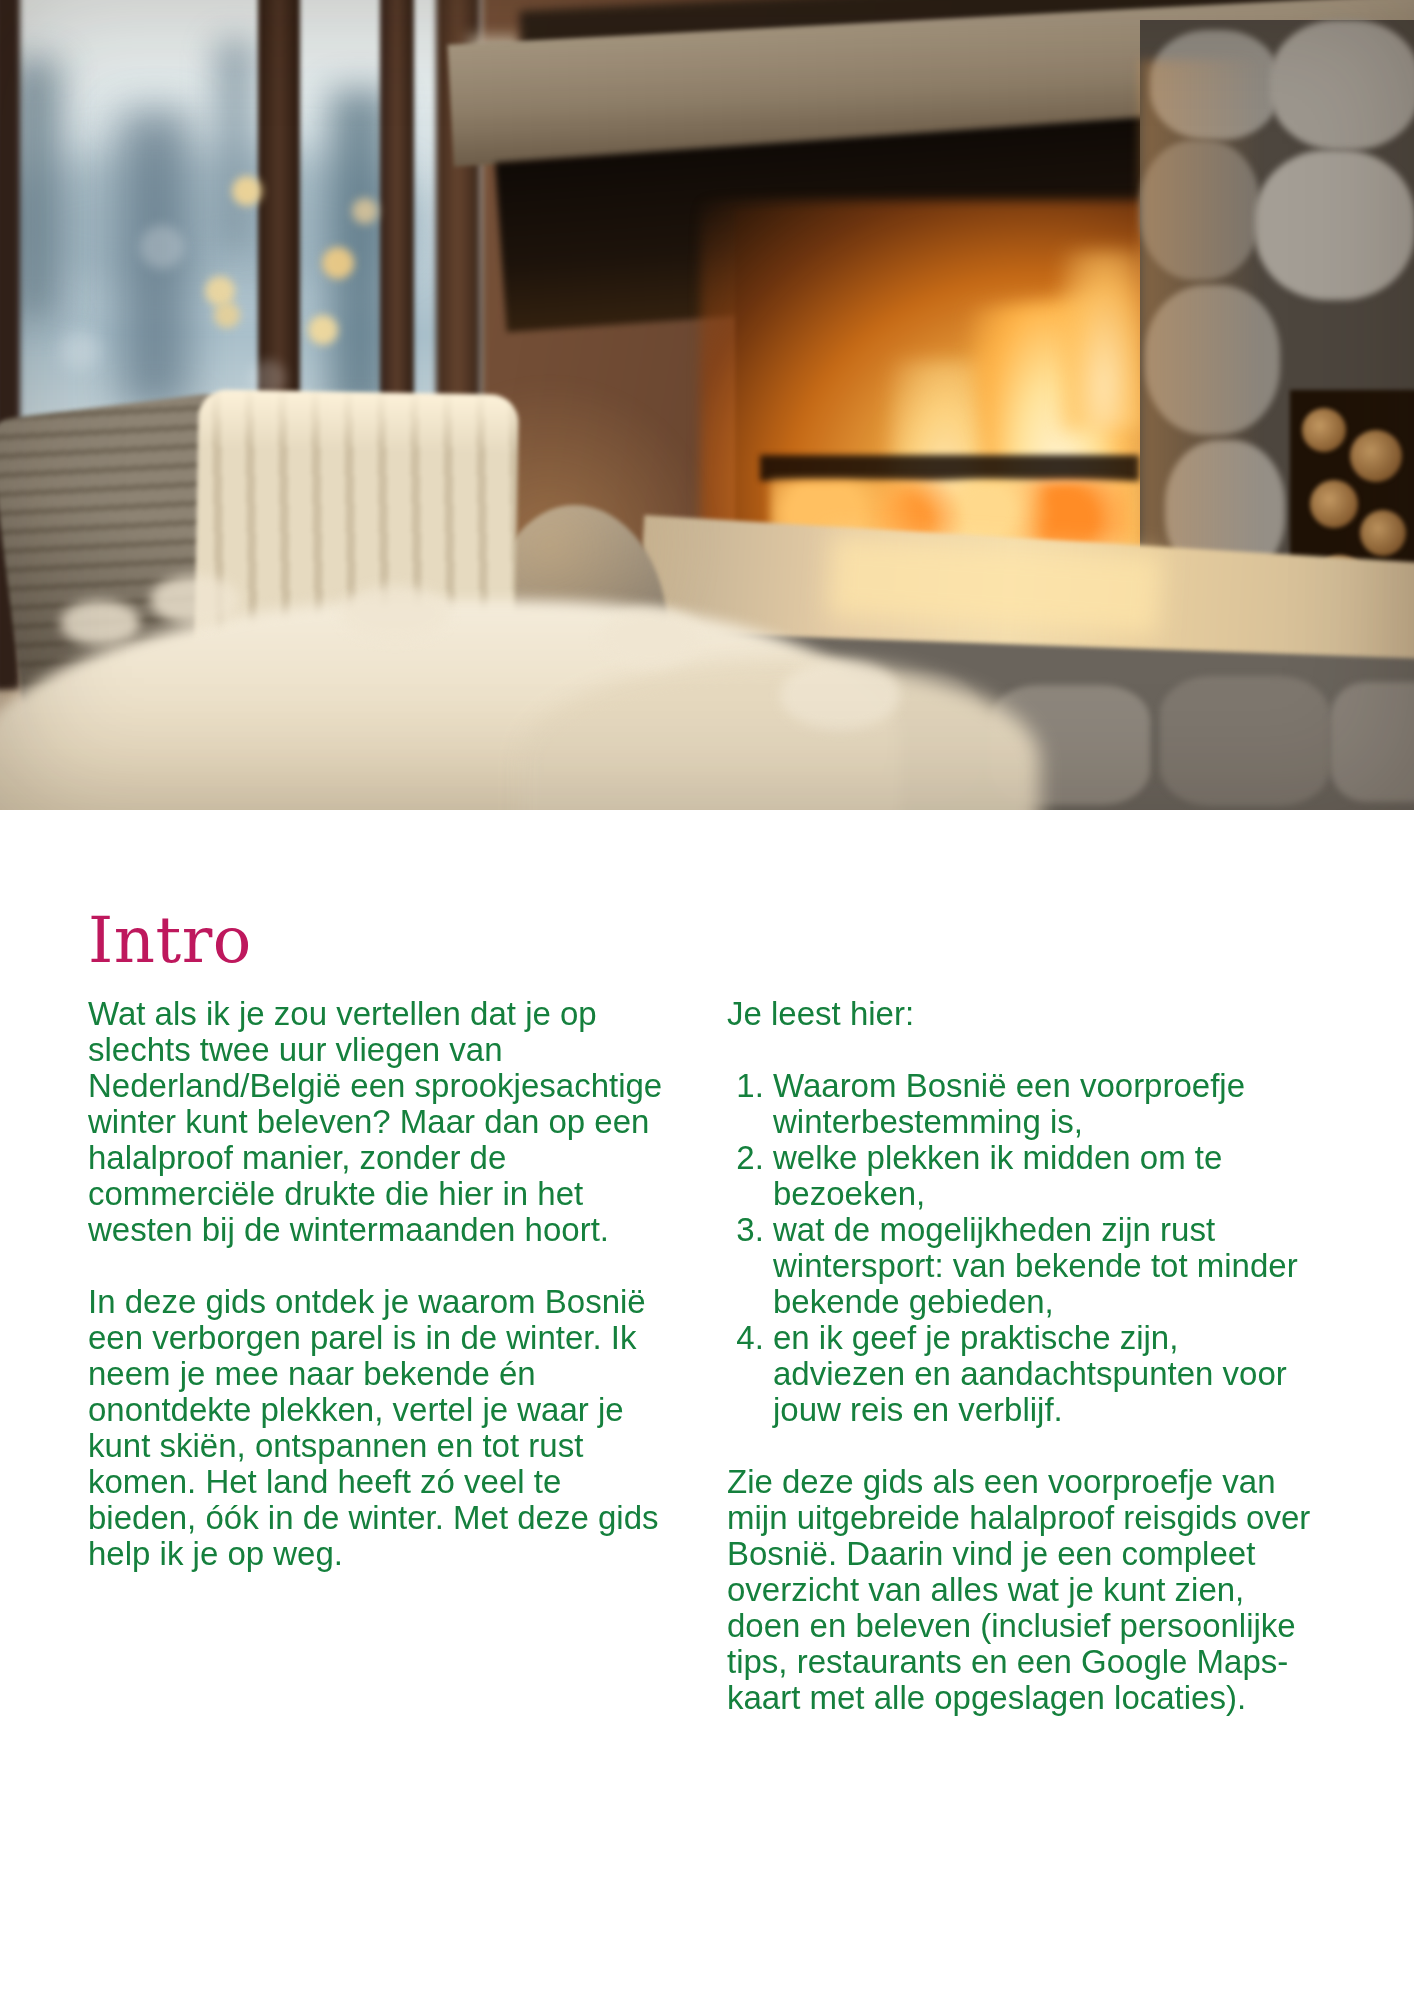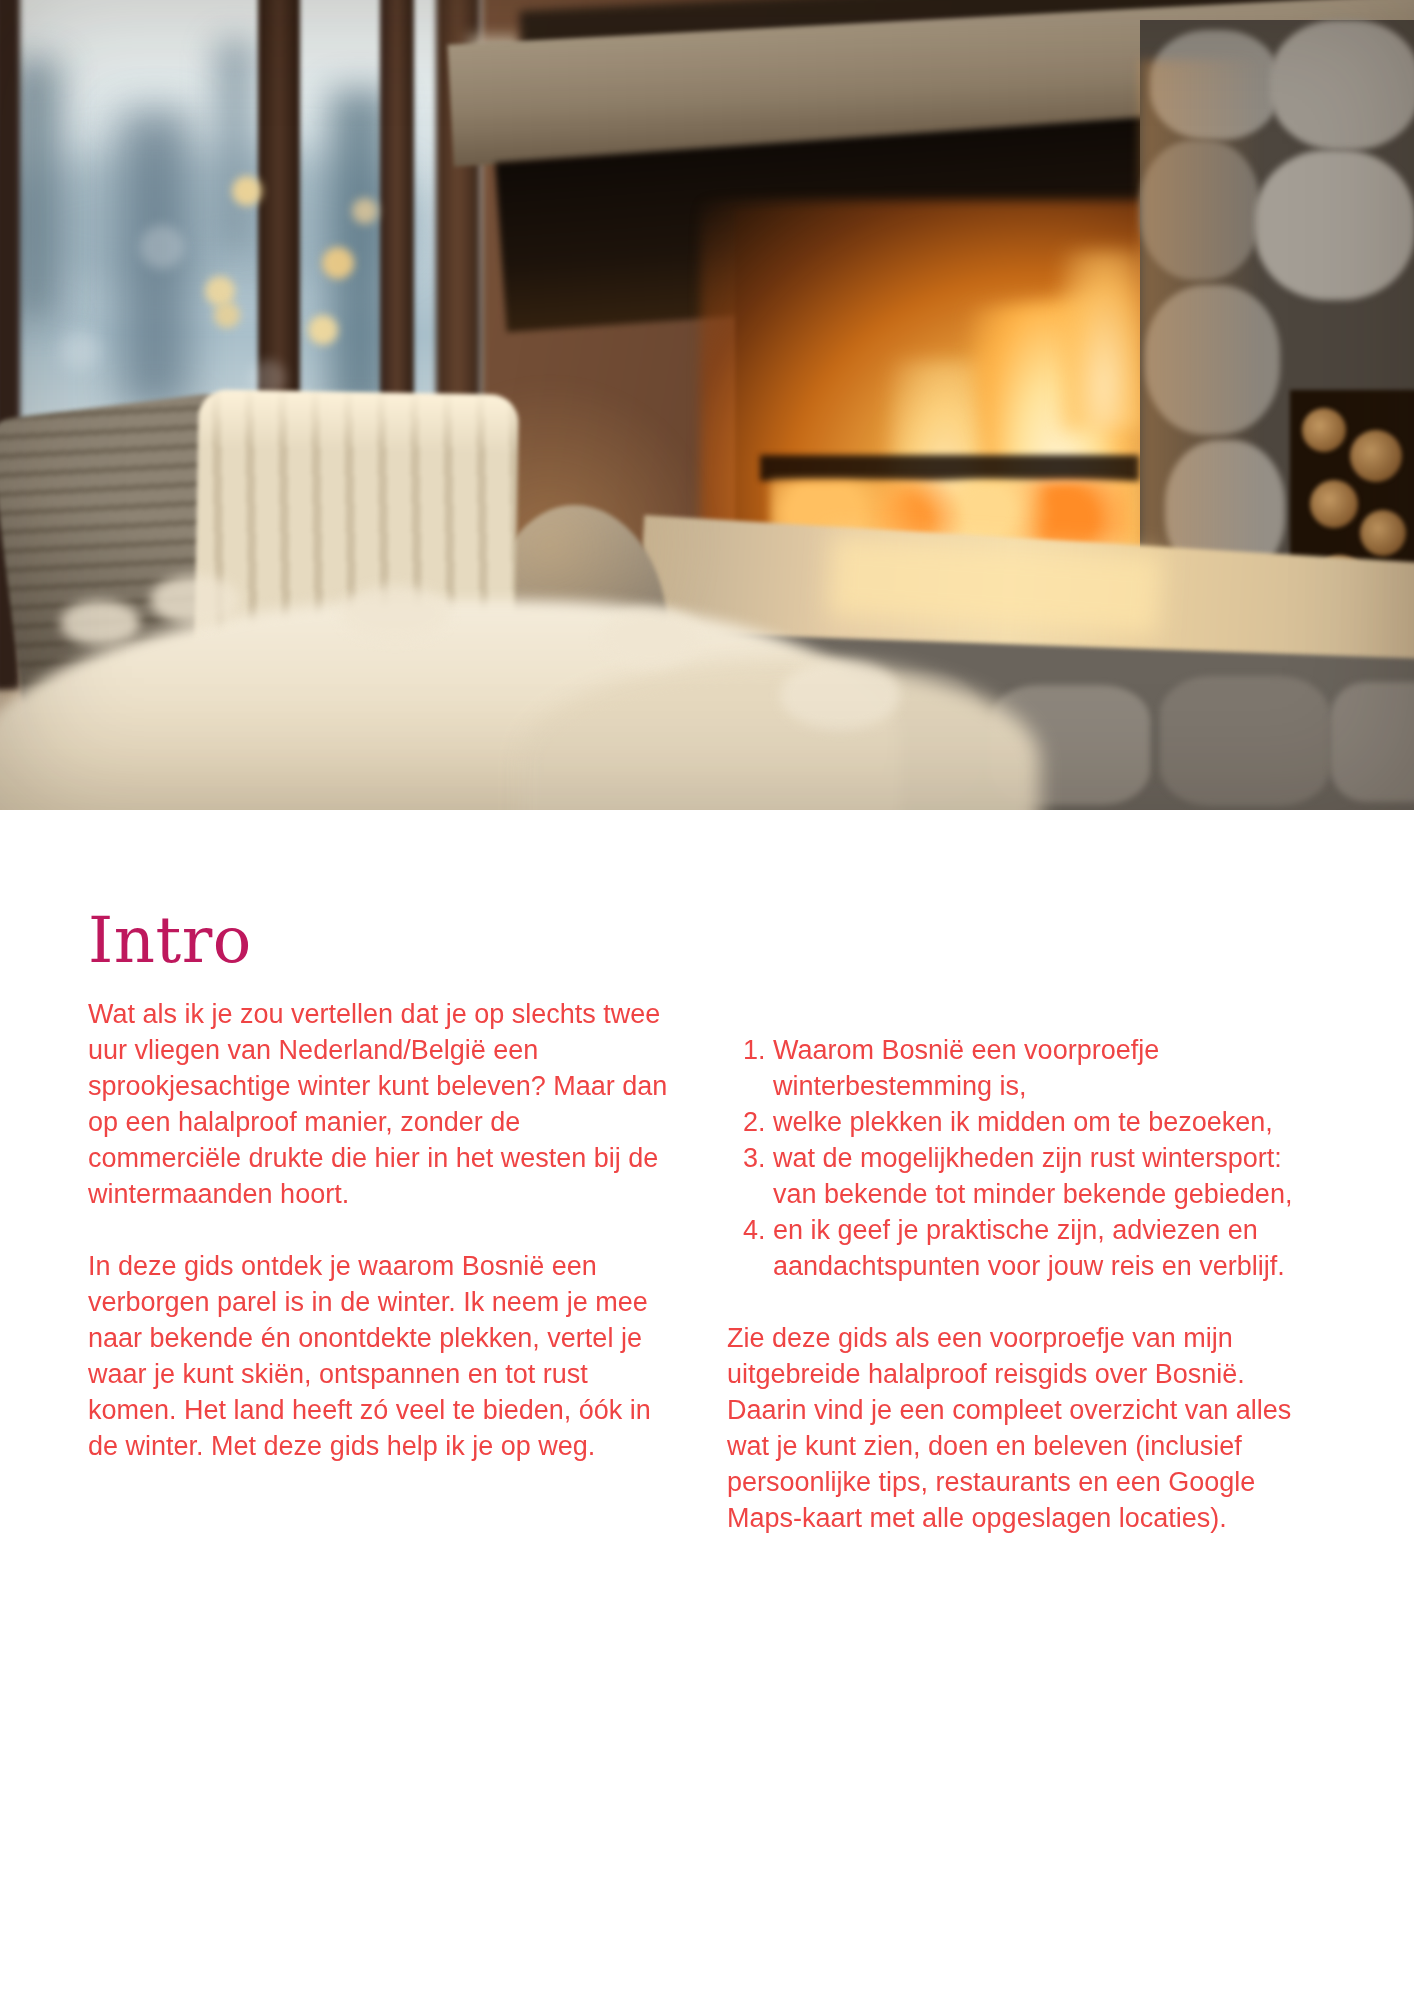--- a/index.html
+++ b/index.html
@@ -101,21 +101,21 @@
   .tu1{left:150px;top:575px;width:90px;height:50px;}
   .tu2{left:340px;top:585px;width:110px;height:56px;}
   .tu3{left:600px;top:608px;width:100px;height:60px;}
   .tu4{left:60px;top:600px;width:80px;height:46px;}
   .tu5{left:780px;top:660px;width:120px;height:70px;}
   .ph-vignette{left:0;top:0;width:1414px;height:810px;box-shadow:inset 0 0 120px rgba(30,20,10,.25);}
 
   
   .intro-title{position:absolute;left:88px;top:859px;font-family:"DejaVu Serif",serif;
     font-size:64px;line-height:77px;font-weight:400;color:#be185d;letter-spacing:.5px;}
-  .col{position:absolute;top:996px;width:590px;font-size:27px;line-height:36px;color:#ef4444;}
+  .col{position:absolute;top:996px;width:590px;font-size:33px;line-height:36px;color:#15803d;}
   .col-left{left:88px;}
   .col-right{left:727px;}
   .col p{margin:0 0 36px 0;}
   .col p:last-child{margin-bottom:0;}
   .col ol{margin:36px 0;padding:0 0 0 46px;}
   .col ol li{margin:0;padding:0;}
 </style>
 </head>
 <body>
 
@@ -193,20 +193,21 @@
 </div>
 
 <h1 class="intro-title">Intro</h1>
 
 <div class="col col-left">
   <p>Wat als ik je zou vertellen dat je op slechts twee uur vliegen van Nederland/België een sprookjesachtige winter kunt beleven? Maar dan op een halalproof manier, zonder de commerciële drukte die hier in het westen bij de wintermaanden hoort.</p>
   <p>In deze gids ontdek je waarom Bosnië een verborgen parel is in de winter. Ik neem je mee naar bekende én onontdekte plekken, vertel je waar je kunt skiën, ontspannen en tot rust komen. Het land heeft zó veel te bieden, óók in de winter. Met deze gids help ik je op weg.</p>
 </div>
 
 <div class="col col-right">
+  <p>Je leest hier:</p>
   <ol>
     <li>Waarom Bosnië een voorproefje winterbestemming is,</li>
     <li>welke plekken ik midden om te bezoeken,</li>
     <li>wat de mogelijkheden zijn rust wintersport: van bekende tot minder bekende gebieden,</li>
     <li>en ik geef je praktische zijn, adviezen en aandachtspunten voor jouw reis en verblijf.</li>
   </ol>
   <p>Zie deze gids als een voorproefje van mijn uitgebreide halalproof reisgids over Bosnië. Daarin vind je een compleet overzicht van alles wat je kunt zien, doen en beleven (inclusief persoonlijke tips, restaurants en een Google Maps-kaart met alle opgeslagen locaties).</p>
 </div>
 
 </body></html>

